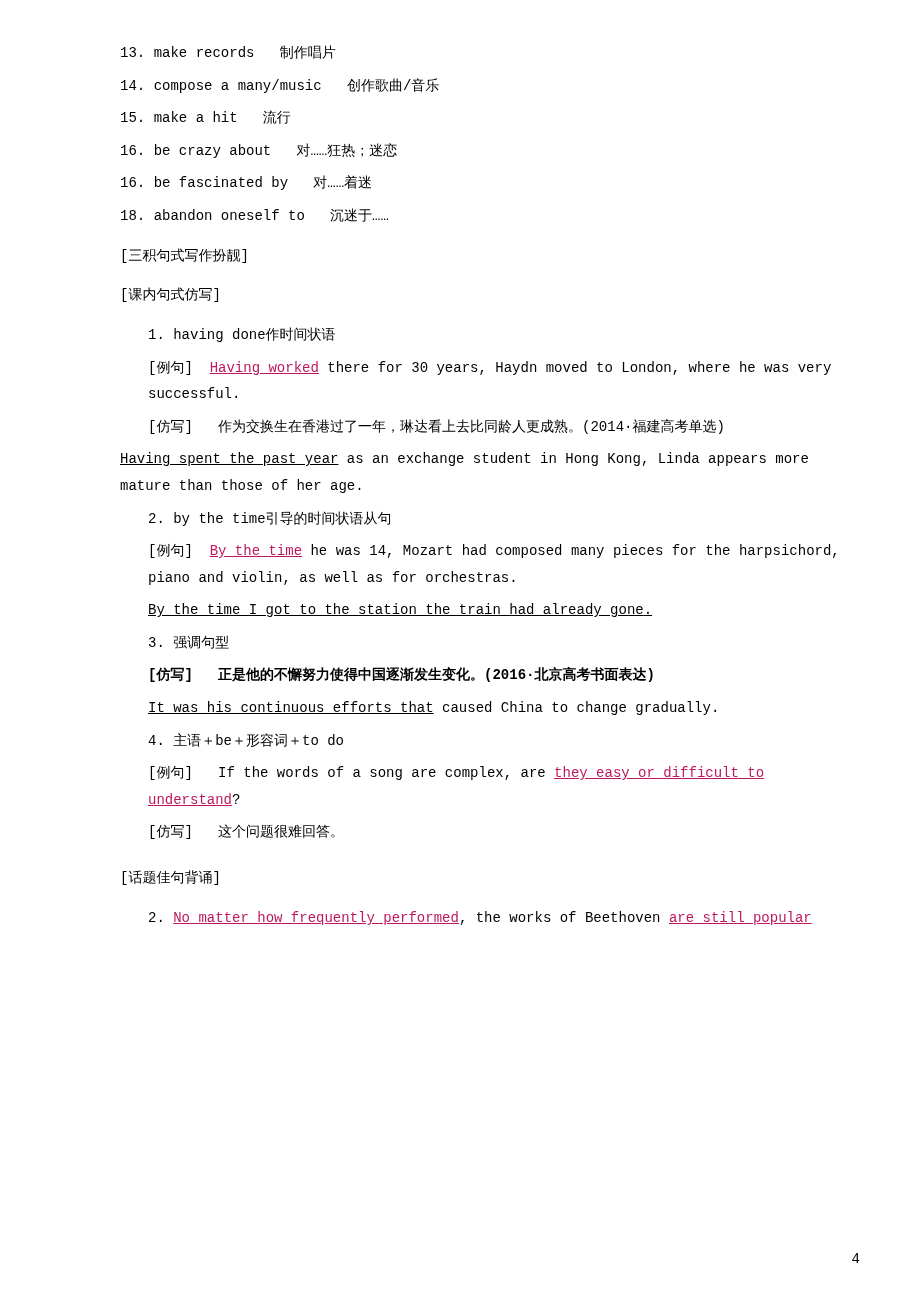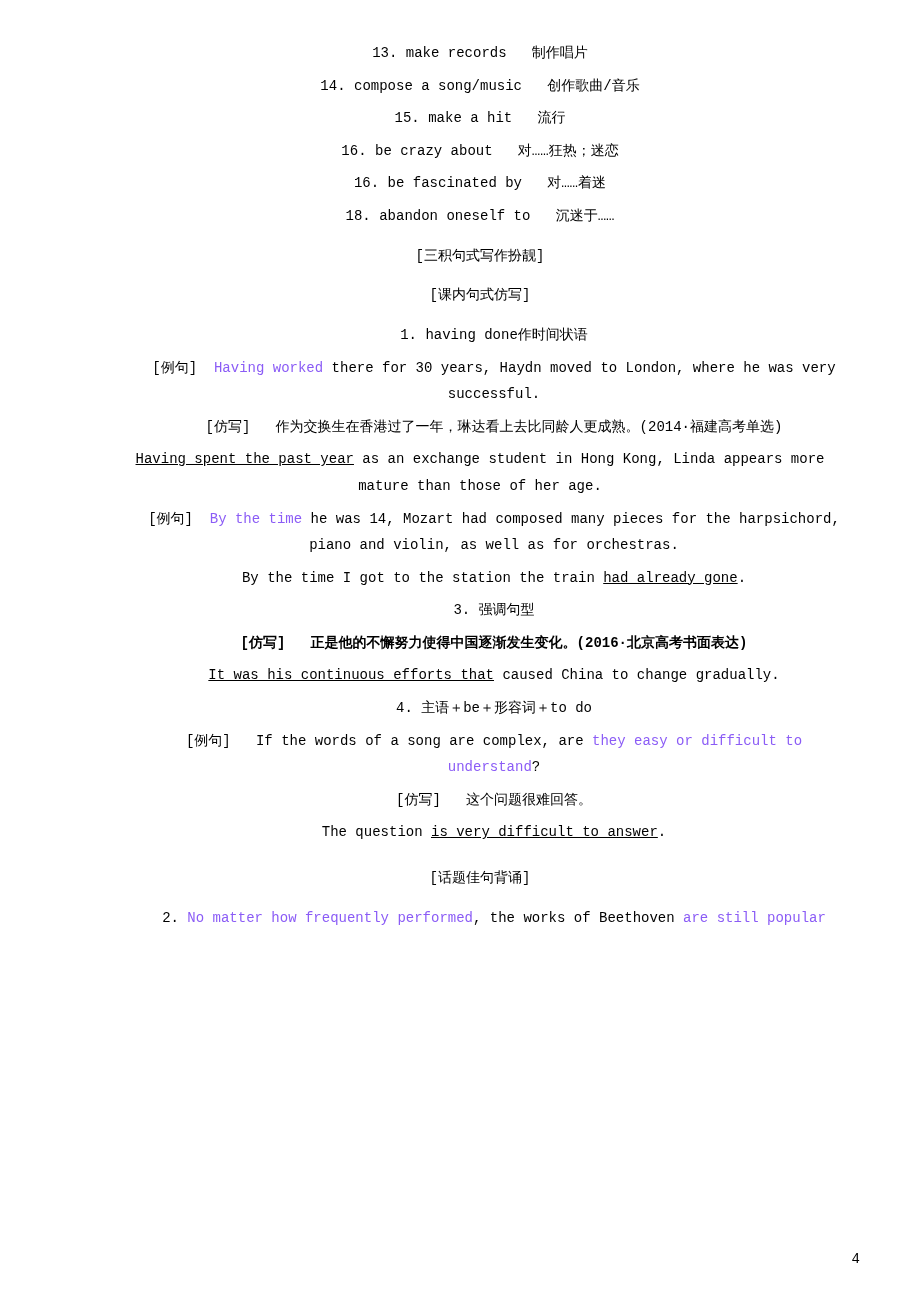--- a/index.html
+++ b/index.html
@@ -22,59 +22,58 @@
     .page-content {
       max-width: 760px;
     }
 
     .numbered-item {
       margin-bottom: 6px;
       text-indent: 0;
     }
 
     .highlight-cyan {
-      color: #8b5cf6;
+      color: #be185d;
+      text-decoration: underline;
     }
 
     .underline-text {
       text-decoration: underline;
     }
 
     .page-number {
       position: fixed;
       bottom: 30px;
       right: 60px;
       font-size: 14px;
     }
 
     .para {
       margin-bottom: 6px;
       line-height: 1.9;
-      text-align: center;
     }
 
     .center-title {
-      text-align: center;
       margin: 14px 0;
     }
   </style>
 </head>
 <body>
 
 <div class="page-content">
 
   <div>
     <div class="numbered-item para">
       <span>13.</span>
       <span>make records</span>&nbsp;&nbsp;
       <span>制作唱片</span>
     </div>
     <div class="numbered-item para">
       <span>14.</span>
-      <span>compose a song/music</span>&nbsp;&nbsp;
+      <span>compose a many/music</span>&nbsp;&nbsp;
       <span>创作歌曲/音乐</span>
     </div>
     <div class="numbered-item para">
       <span>15.</span>
       <span>make a hit</span>&nbsp;&nbsp;
       <span>流行</span>
     </div>
     <div class="numbered-item para">
       <span>16.</span>
       <span>be crazy about</span>&nbsp;&nbsp;
@@ -112,24 +111,27 @@
       <span>[仿写]</span>&nbsp;&nbsp;
       <span>作为交换生在香港过了一年，琳达看上去比同龄人更成熟。(2014·福建高考单选)</span>
     </div>
     <div class="para">
       <span class="underline-text">Having spent the past year</span><span> as an exchange student in Hong Kong, Linda appears more mature than those of her age.</span>
     </div>
   </div>
 
   <div>
     <div class="para" style="margin-left:2em;">
+      <span>2. by the time引导的时间状语从句</span>
+    </div>
+    <div class="para" style="margin-left:2em;">
       <span>[例句]</span>&nbsp;
       <span class="highlight-cyan">By the time</span><span> he was 14,  Mozart had composed many pieces for the harpsichord, piano and violin, as well as for orchestras.</span>
     </div>
-    <div class="para" style="margin-left:2em;">
+    <div class="para" style="margin-left:2em;text-decoration:underline;">
       <span>By the time I got to the station the train </span><span class="underline-text">had already gone</span><span>.</span>
     </div>
   </div>
 
   <div>
     <div class="para" style="margin-left:2em;">
       <span>3. 强调句型</span>
     </div>
     <div class="para" style="margin-left:2em;font-weight:bold;">
       <span>[仿写]</span>&nbsp;&nbsp;
@@ -145,23 +147,20 @@
       <span>4. 主语＋be＋形容词＋to do</span>
     </div>
     <div class="para" style="margin-left:2em;">
       <span>[例句]</span>&nbsp;&nbsp;
       <span>If the words of a song are complex, are </span><span class="highlight-cyan">they easy or difficult to understand</span><span>?</span>
     </div>
     <div class="para" style="margin-left:2em;">
       <span>[仿写]</span>&nbsp;&nbsp;
       <span>这个问题很难回答。</span>
     </div>
-    <div class="para" style="margin-left:2em;">
-      <span>The question </span><span class="underline-text">is very difficult to answer</span><span>.</span>
-    </div>
   </div>
 
   <div class="center-title" style="margin-top:20px;">
     <span>[话题佳句背诵]</span>
   </div>
 
 
   <div>
     <div class="para" style="margin-left:2em;">
       <span>2.</span>

